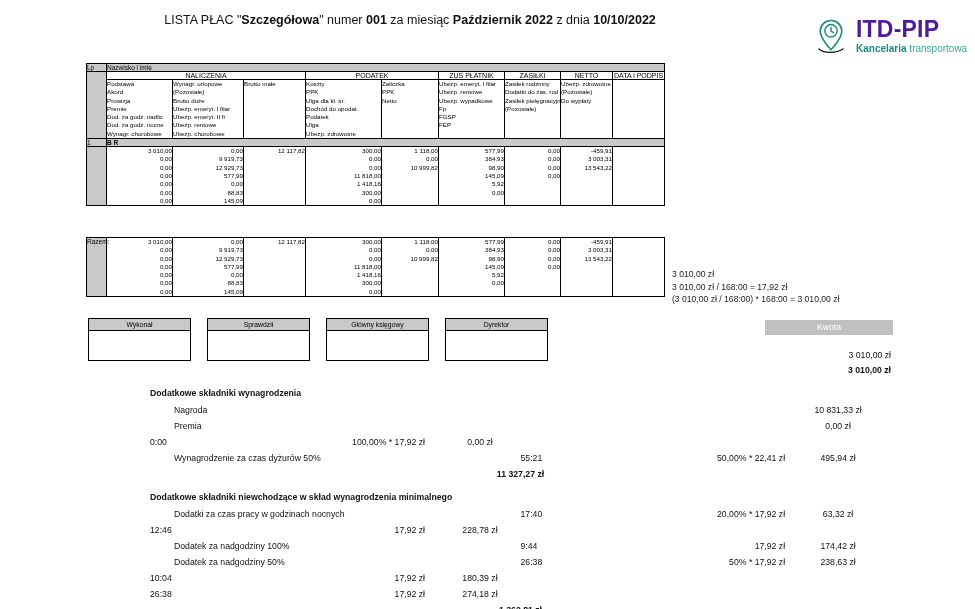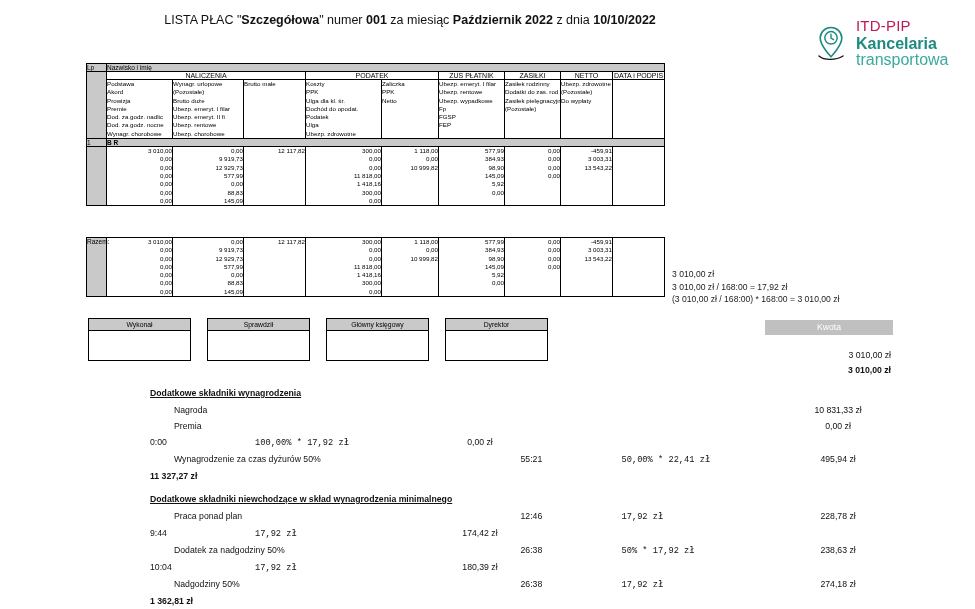--- a/index.html
+++ b/index.html
@@ -10,22 +10,22 @@
   }
   
   .title{
     position:absolute;left:150px;top:12px;width:520px;
     text-align:center;font-size:12.5px;line-height:16px;color:#111;
   }
   .title b{font-weight:bold;}
   .logo{position:absolute;left:815px;top:18px;display:flex;align-items:center;gap:7px;}
   .logo-mark{width:34px;height:36px;flex:none;}
   .logo-text{line-height:1;}
-  .logo-top{font-size:15px;font-weight:normal;color:#be185d;letter-spacing:.2px;}
-  .logo-sub{font-size:16px;margin-top:3px;}
+  .logo-top{font-size:23px;font-weight:bold;color:#4c1d95;letter-spacing:.2px;}
+  .logo-sub{font-size:10px;margin-top:3px;}
   .logo-sub .k{color:#1f8a80;font-weight:bold;}
   .logo-sub .t{color:#3aa99c;}
 
   
   .ptable{
     position:absolute;border-collapse:collapse;table-layout:fixed;
     font-size:6.2px;background:#fff;
   }
   #main-table{left:86px;top:63px;width:578px;}
   #sum-table{left:86px;top:237px;width:578px;}
@@ -51,25 +51,25 @@
   
   .calcnote{position:absolute;left:672px;top:268px;font-size:8.6px;line-height:12.6px;color:#222;}
 
   
   .lower{position:absolute;left:150px;top:320px;width:745px;font-size:8.7px;color:#111;}
   .kwota-bar{margin-left:615px;width:128px;background:#c0c0c0;color:#fff;font-size:8.6px;text-align:center;padding:2px 0 3px 0;}
   .r1{margin-top:13px;}
   .itrow{display:flex;align-items:baseline;line-height:16px;}
   .c-label{width:360px;}
   .c-time{width:105px;}
-  .c-rate{width:170px;font-family:Liberation Mono, monospace;}
+  .c-rate{width:170px;text-align:right;}
   .c-amt{width:110px;text-align:center;padding-right:4px;}
-  .sec-head{font-weight:bold;line-height:17px;margin-top:7px;text-decoration:underline;}
+  .sec-head{font-weight:bold;line-height:17px;margin-top:7px;}
   .indent{padding-left:24px;}
-  .subtotal{text-align:left;font-weight:bold;padding-right:4px;line-height:16px;}
+  .subtotal{text-align:center;font-weight:bold;padding-right:4px;line-height:16px;}
   .plain-amt{text-align:right;padding-right:4px;line-height:15px;}
   .b{font-weight:bold;}
 </style>
 </head>
 <body>
 
 <div class="title">
   <span>LISTA PŁAC "</span><b>Szczegółowa</b><span>" numer </span><b>001</b><span> za miesiąc </span><b>Październik 2022</b><span> z dnia </span><b>10/10/2022</b>
 </div>
 
@@ -364,43 +364,48 @@
       </div>
       <div class="itrow">
         <div class="c-label indent">Wynagrodzenie za czas dyżurów 50%</div>
         <div class="c-time">55:21</div>
         <div class="c-rate">50,00% * 22,41 zł</div>
         <div class="c-amt">495,94 zł</div>
       </div>
       <div class="subtotal">11 327,27 zł</div>
       <div class="sec-head">Dodatkowe składniki niewchodzące w skład wynagrodzenia minimalnego</div>
       <div class="itrow">
-        <div class="c-label indent">Praca ponad plan</div>
+        <div class="c-label indent">Dodatki za czas pracy w godzinach nocnych</div>
+        <div class="c-time">17:40</div>
+        <div class="c-rate">20,00% * 17,92 zł</div>
+        <div class="c-amt">63,32 zł</div>
+      </div>
+      <div class="itrow">
         <div class="c-time">12:46</div>
         <div class="c-rate">17,92 zł</div>
         <div class="c-amt">228,78 zł</div>
       </div>
       <div class="itrow">
+        <div class="c-label indent">Dodatek za nadgodziny 100%</div>
         <div class="c-time">9:44</div>
         <div class="c-rate">17,92 zł</div>
         <div class="c-amt">174,42 zł</div>
       </div>
       <div class="itrow">
         <div class="c-label indent">Dodatek za nadgodziny 50%</div>
         <div class="c-time">26:38</div>
         <div class="c-rate">50% * 17,92 zł</div>
         <div class="c-amt">238,63 zł</div>
       </div>
       <div class="itrow">
         <div class="c-time">10:04</div>
         <div class="c-rate">17,92 zł</div>
         <div class="c-amt">180,39 zł</div>
       </div>
       <div class="itrow">
-        <div class="c-label indent">Nadgodziny 50%</div>
         <div class="c-time">26:38</div>
         <div class="c-rate">17,92 zł</div>
         <div class="c-amt">274,18 zł</div>
       </div>
       <div class="subtotal">1 362,81 zł</div>
     </div>
 
 </div>
 
 </body></html>

